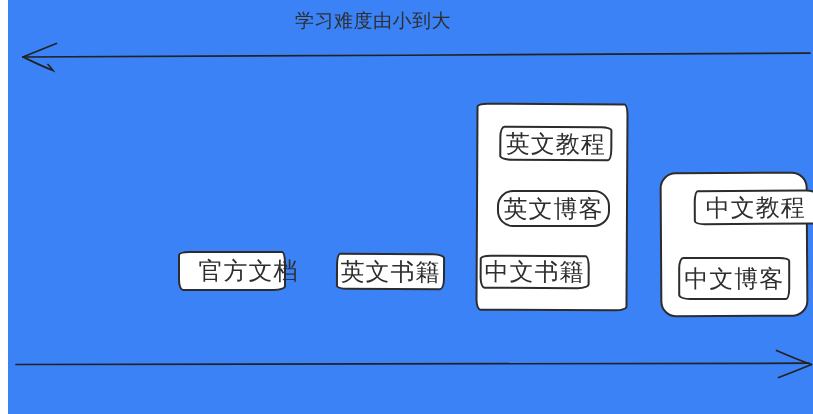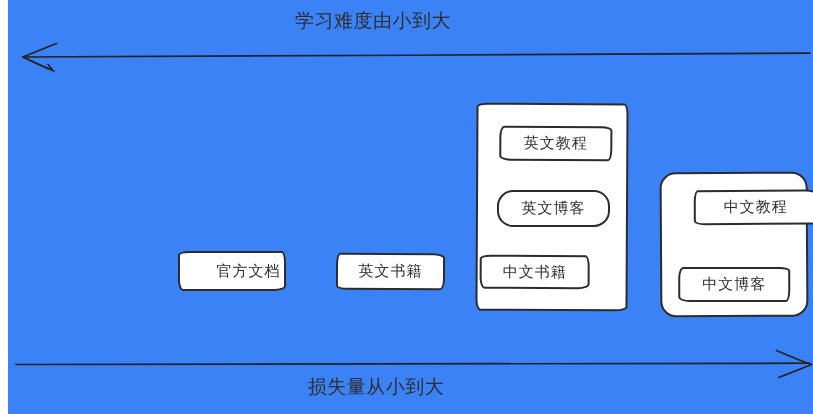--- a/index.html
+++ b/index.html
@@ -36,21 +36,21 @@
   .top-label { left: 365px; top: 8px; }
   .bottom-label { left: 368px; top: 374px; }
   .box {
     position: absolute;
     box-sizing: border-box;
     border: 2px solid #2c2c2c;
     background: #ffffff;
     display: flex;
     align-items: center;
     justify-content: center;
-    font-size: 15px;
+    font-size: 24px;
     letter-spacing: 1px;
     white-space: nowrap;
     color: #2e2e2e;
   }
   .group {
     position: absolute;
     box-sizing: border-box;
     border: 2px solid #2c2c2c;
     background: #ffffff;
   }
@@ -65,21 +65,21 @@
   .box-docs      { left: 170px; top: 251px; width: 108px; height: 40px; padding-left: 33px; }
   .box-enbooks   { left: 328px; top: 253px; width: 109px; height: 37px; }
 
   .group-1 { left: 468px; top: 103px; width: 152px; height: 208px; }
   .g1-item1 { left: 21px; top: 21px;  width: 113px; height: 35px; }
   .g1-item2 { left: 19px; top: 85px;  width: 113px; height: 37px; }
   .g1-item3 { left: 2px; top: 150px; width: 110px; height: 34px; }
 
   .group-2 { left: 652px; top: 172px; width: 148px; height: 145px; }
   .g2-item1 { left: 32px; top: 16px; width: 124px; height: 35px; text-align: center; }
-  .g2-item2 { left: 16px; top: 93px; width: 112px; height: 35px; }
+  .g2-item2 { left: 16px; top: 83px; width: 112px; height: 43px; }
 </style>
 </head>
 <body>
 
 <div class="canvas">
 
   <svg class="arrows-svg" viewBox="0 0 813 414" xmlns="http://www.w3.org/2000/svg">
 
     <g stroke="#222222" stroke-width="1.7" fill="none" stroke-linecap="round">
       <path d="M 15 57 C 260 56.2, 560 54.2, 802 53.2"></path>
@@ -105,15 +105,14 @@
     <div class="box g1-item1 r1">英文教程</div>
     <div class="box g1-item2 r3 t1">英文博客</div>
     <div class="box g1-item3 r2">中文书籍</div>
   </div>
 
   <div class="group group-2 r1 t1">
     <div class="box g2-item1 r3">中文教程</div>
     <div class="box g2-item2 r1 t2">中文博客</div>
   </div>
 
-  <div class="axis-label bottom-label">损失量从小到大</div>
 
 </div>
 
 </body></html>

